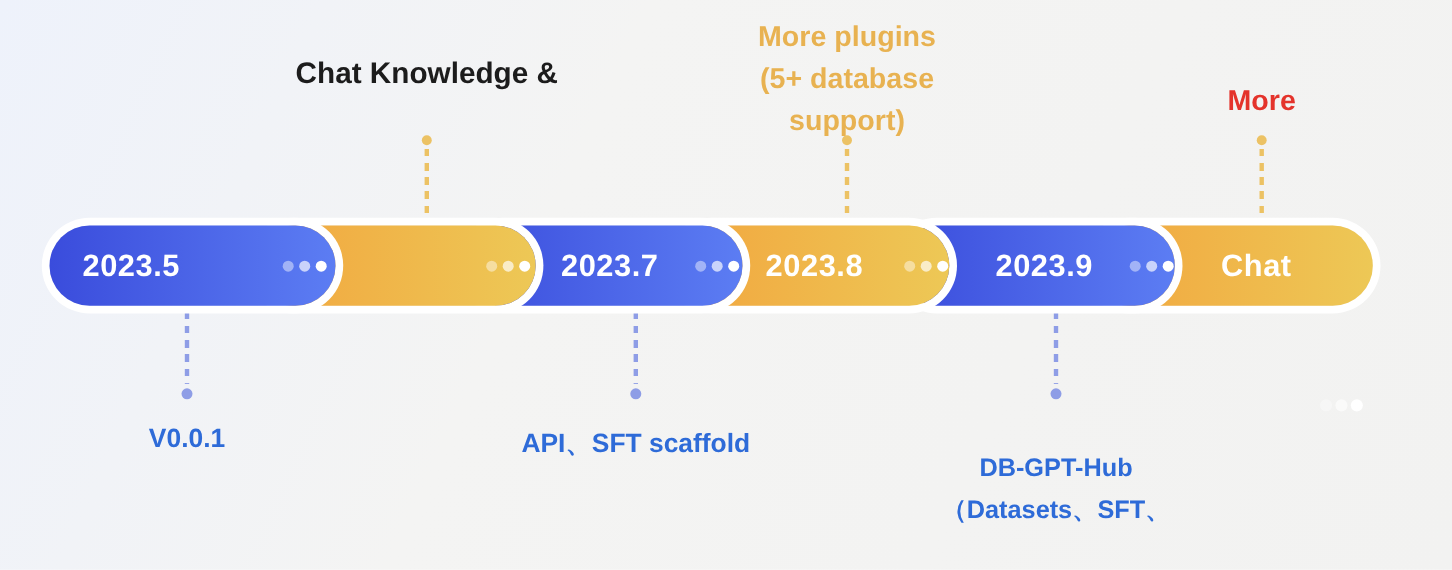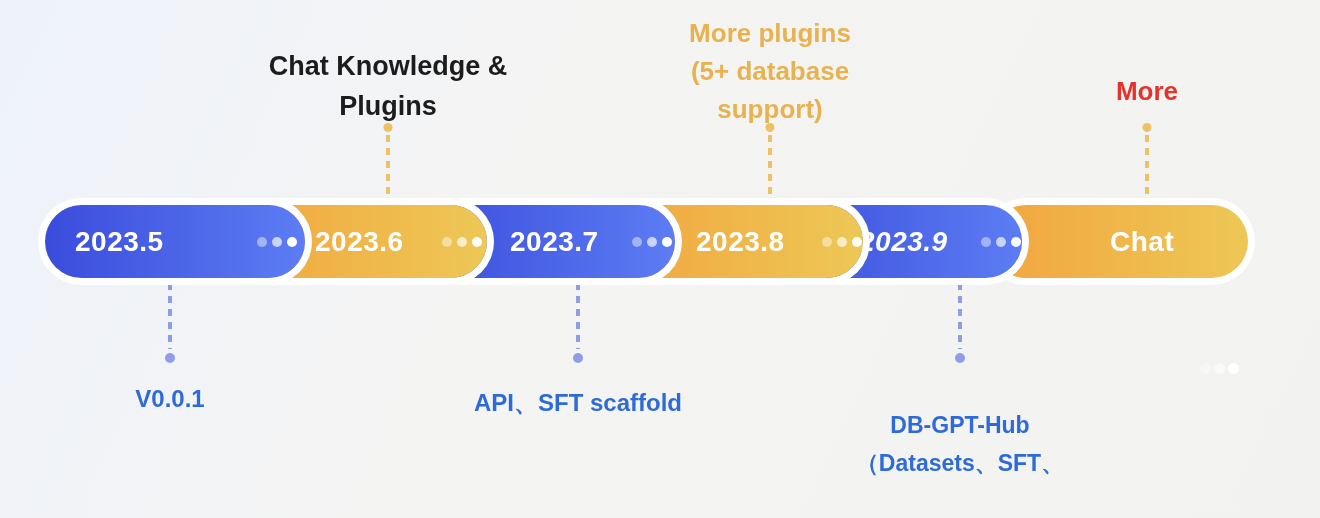--- a/index.html
+++ b/index.html
@@ -16,21 +16,21 @@
     position:absolute;top:205px;height:73px;
     border-radius:36.5px;
     box-shadow:0 0 0 7px #fff;
   }
   .pill-blue{background:linear-gradient(90deg,var(--blue-a),var(--blue-b));}
   .pill-gold{background:linear-gradient(90deg,var(--gold-a),var(--gold-b));}
   .pill-1{left:45px;width:260px;z-index:7;}
   .pill-2{left:230px;width:257px;z-index:6;}
   .pill-3{left:420px;width:255px;z-index:5;}
   .pill-4{left:610px;width:253px;z-index:4;}
-  .pill-5{left:769px;width:253px;z-index:3;font-style:italic;}
+  .pill-5{left:815px;width:253px;z-index:3;}
   .pill-6{left:990px;width:258px;z-index:2;}
   .pill-label{
     position:absolute;top:50%;transform:translateY(-50%);
     color:#fff;font-weight:700;font-size:28px;letter-spacing:.5px;
     white-space:nowrap;
   }
   .pill-1 .pill-label{left:30px;}
   .pill-2 .pill-label{left:85px;}
   .pill-3 .pill-label{left:90px;}
   .pill-4 .pill-label{left:86px;}
@@ -83,21 +83,20 @@
   .decor-dots i:nth-child(2){opacity:.6;}
   .decor-dots i:nth-child(3){opacity:.95;}
 </style>
 </head>
 <body>
 
 <div class="stage">
 
   <div class="ann ann-chat">
     <div>Chat Knowledge &amp;</div>
-    <div>Plugins</div>
   </div>
   <div class="ann ann-moreplugins">
     <div>More plugins</div>
     <div>(5+ database</div>
     <div>support)</div>
   </div>
   <div class="ann ann-more">
     <div>More</div>
   </div>
 
@@ -135,21 +134,20 @@
   </div>
   <div class="pill pill-blue pill-3">
     <span class="pill-label">2023.7</span>
     <span class="pill-dots">
         <i></i>
         <i></i>
         <i></i>
       </span>
   </div>
   <div class="pill pill-gold pill-2">
-    <span class="pill-label">2023.6</span>
     <span class="pill-dots">
         <i></i>
         <i></i>
         <i></i>
       </span>
   </div>
   <div class="pill pill-blue pill-1">
     <span class="pill-label">2023.5</span>
     <span class="pill-dots">
         <i></i>

